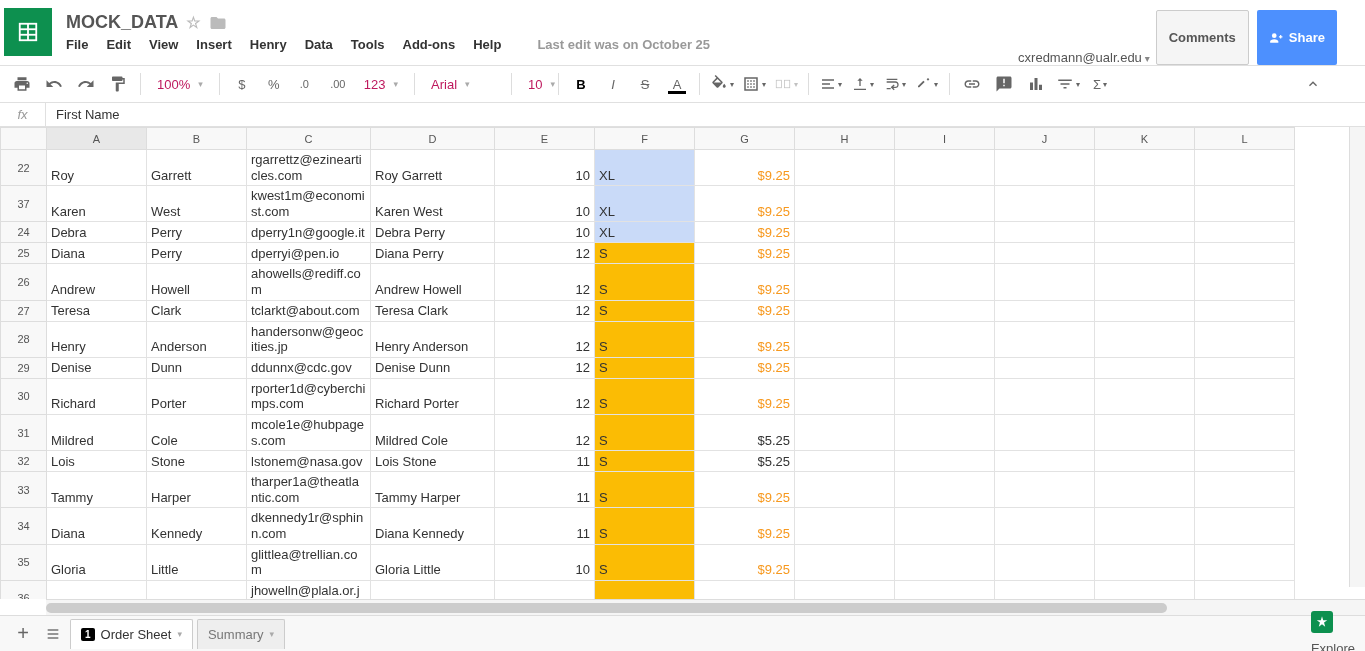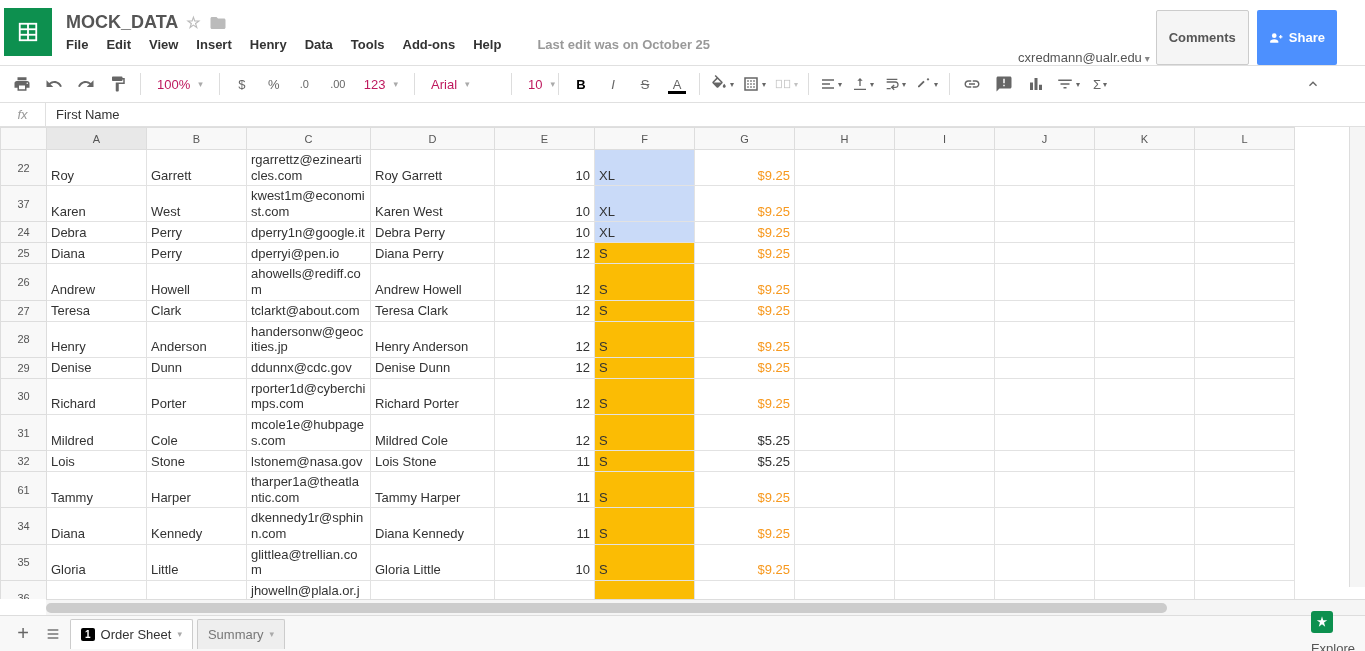--- a/index.html
+++ b/index.html
@@ -452,21 +452,21 @@
             <td class="cell num">11</td>
             <td class="cell fill-yellow">S</td>
             <td class="cell num ">$5.25</td>
             <td class="cell "></td>
             <td class="cell "></td>
             <td class="cell "></td>
             <td class="cell "></td>
             <td class="cell "></td>
           </tr>
           <tr class="h2">
-            <th class="rh">61</th>
+            <th class="rh">33</th>
             <td class="cell ">Tammy</td>
             <td class="cell ">Harper</td>
             <td class="cell ">tharper1a@theatlantic.com</td>
             <td class="cell ">Tammy Harper</td>
             <td class="cell num">11</td>
             <td class="cell fill-yellow">S</td>
             <td class="cell num orange">$9.25</td>
             <td class="cell "></td>
             <td class="cell "></td>
             <td class="cell "></td>

